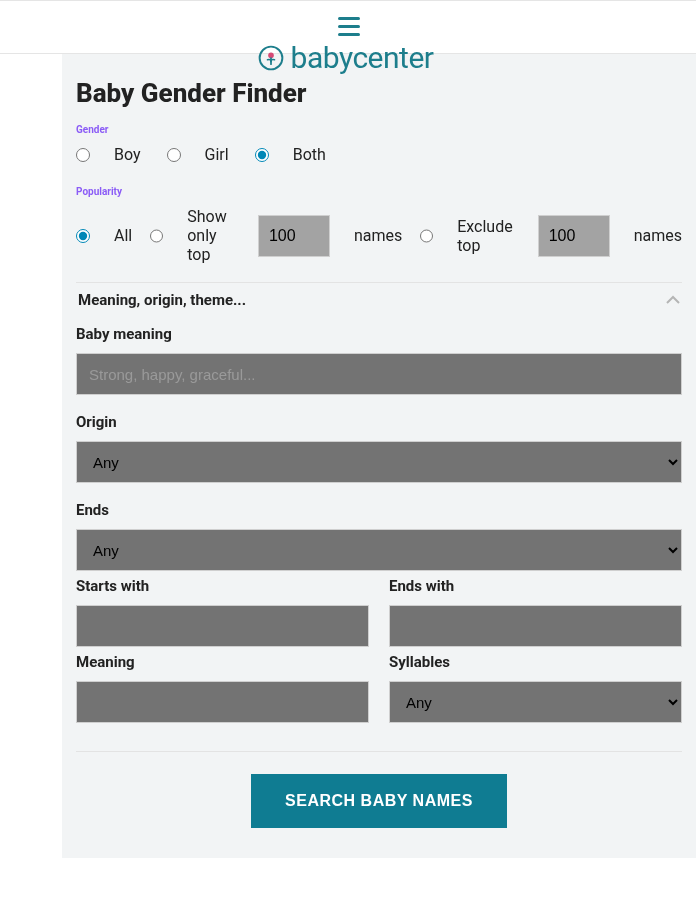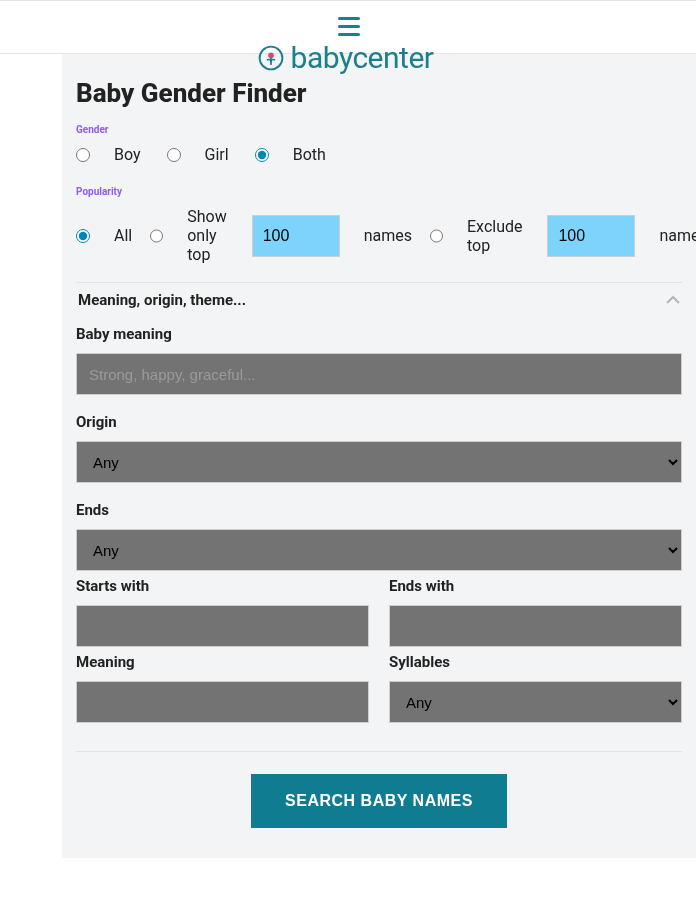--- a/index.html
+++ b/index.html
@@ -26,21 +26,21 @@
 
   h1.title { font-size:26px; font-weight:800; color:#222; margin-bottom:16px; }
 
   .section-label { font-size:10px; font-weight:700; color:#8b5cf6; margin-bottom:10px; }
 
   .radio-row { display:flex; gap:26px; margin-bottom:22px; }
   .radio-col { display:flex; flex-direction:row; gap:18px; margin-bottom:18px; }
   label.radio { display:flex; align-items:center; gap:24px; font-size:16px; color:#222; cursor:pointer; }
   input[type=radio] { accent-color:#0087b6; width:14px; height:14px; cursor:pointer; }
 
-  .inline-input { width:88px; height:42px; border:1px solid #cfcfcf; background:#7dd3fc; font-size:16px; padding:0 10px; }
+  .inline-input { width:72px; height:42px; border:1px solid #cfcfcf; background:#a3a3a3; font-size:16px; padding:0 10px; }
   .pop-line { display:flex; align-items:center; gap:12px; font-size:16px; }
 
   .accordion-header {
     border-top:1px solid #e3e3e3;
     padding:8px 2px 10px 2px;
     display:flex;
     align-items:center;
     justify-content:space-between;
     cursor:pointer;
   }

